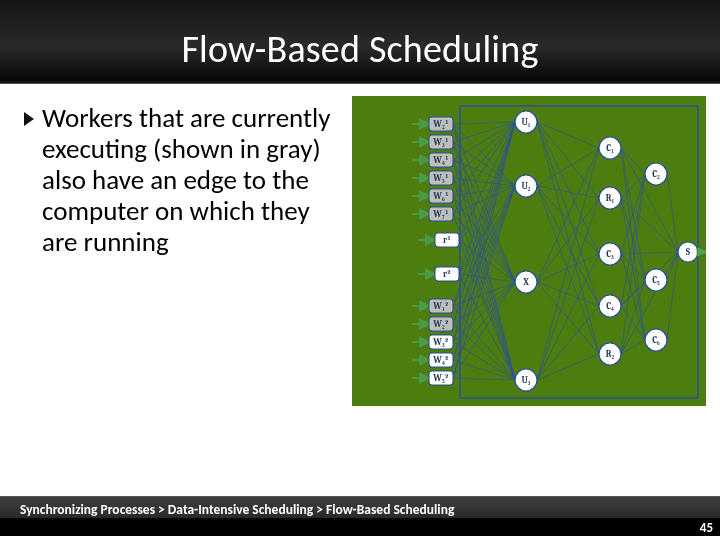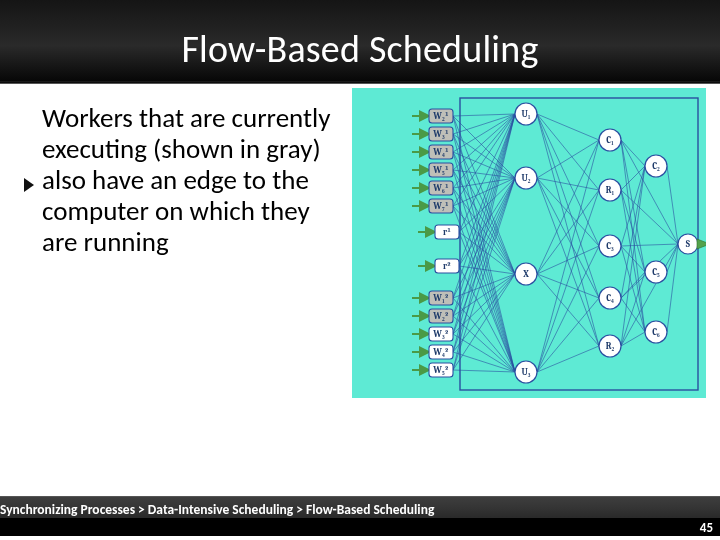--- a/index.html
+++ b/index.html
@@ -40,57 +40,57 @@
     background: #fff;
   }
   .bullet-block {
     position: absolute;
     left: 24px;
     top: 18px;
     width: 320px;
   }
   .bullet {
     display: flex;
-    align-items: center;
+    align-items: flex-start;
   }
   .bullet .marker {
     width: 0; height: 0;
     border-top: 7px solid transparent;
     border-bottom: 7px solid transparent;
     border-left: 10px solid #111;
     margin-top: 10px;
     margin-right: 8px;
     flex-shrink: 0;
   }
   .bullet .text {
     font-size: 27px;
     line-height: 1.15;
     color: #000;
   }
   .diagram-wrap {
     position: absolute;
-    top: 4px;
+    top: 12px;
     right: 14px;
     width: 354px;
     height: 310px;
-    background: #5eead4;
+    background: #4d7c0f;
   }
   .diagram-wrap svg { display: block; }
   .footer-gray {
     position: absolute;
     left: 0; right: 0;
     bottom: 18px;
     height: 26px;
     background: linear-gradient(to bottom, #3e3e3e 0%, #333 50%, #262626 100%);
     color: #fff;
     font-size: 13.5px;
     font-weight: 700;
     display: flex;
     align-items: center;
-    padding-left: 0;
+    padding-left: 20px;
     border-top: 1px solid #555;
     border-bottom: 1px solid #1a1a1a;
   }
   .footer-black {
     position: absolute;
     left: 0; right: 0;
     bottom: 4px;
     height: 18px;
     background: #000;
   }

